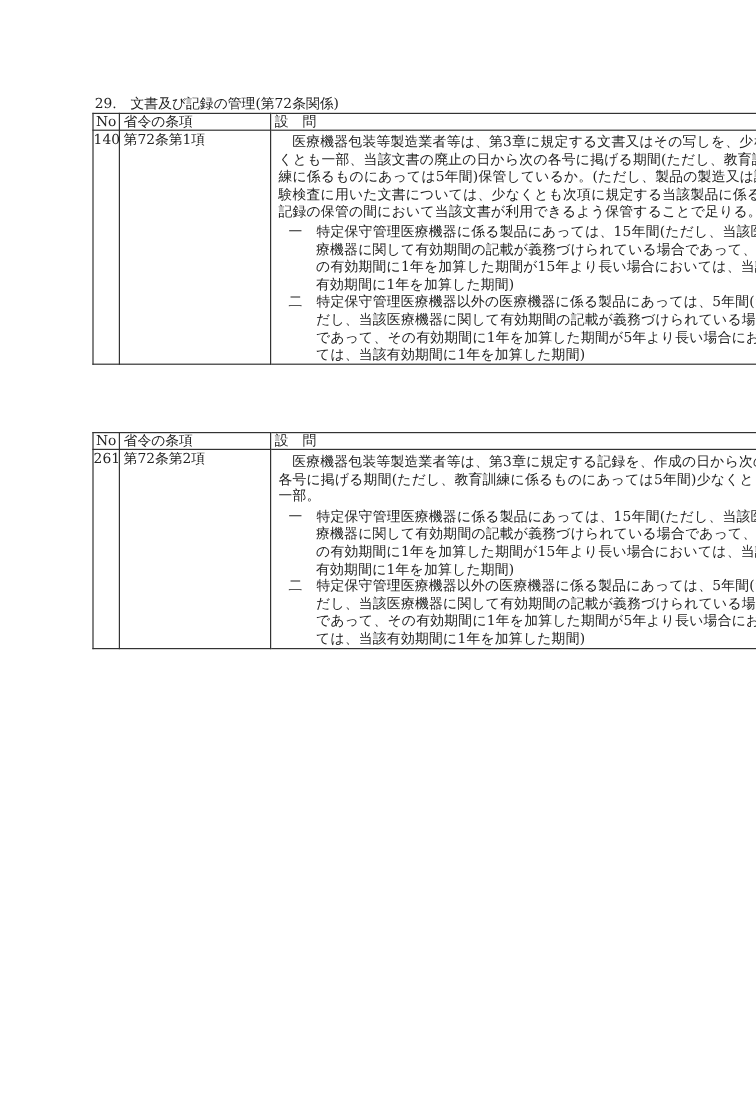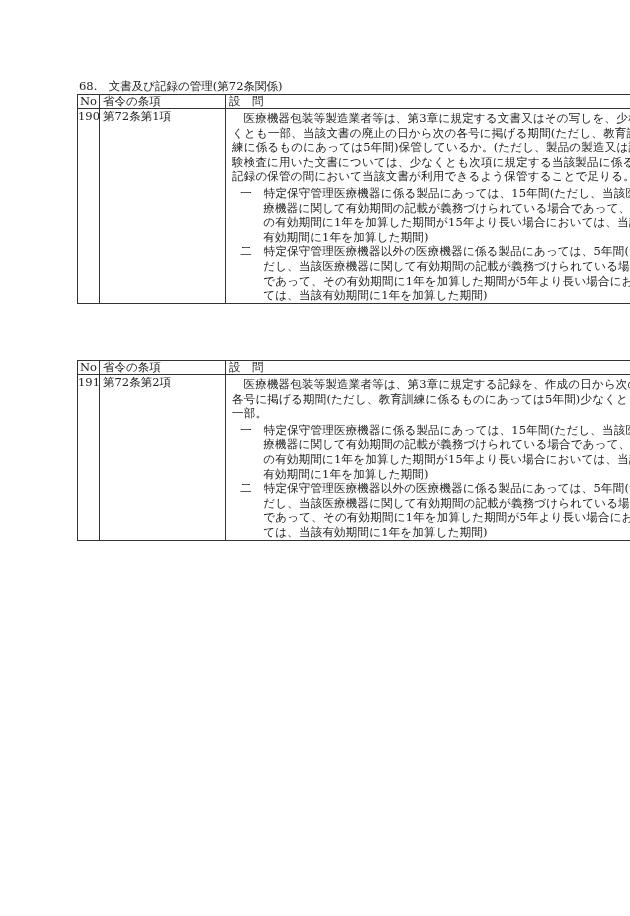--- a/index.html
+++ b/index.html
@@ -28,36 +28,36 @@
     .para { text-indent: 1em; margin: 2px; }
     .item {
       margin: 0; padding-left: 2.9em; text-indent: -2em;
     }
     #t1 { top: 94px; }
     #t2 { top: 360px; }
   </style>
 </head>
 <body>
 
-<div class="section-title">68.　文書及び記録の管理(第72条関係)</div>
+<div class="section-title">29.　文書及び記録の管理(第72条関係)</div>
 
 <table class="qt" id="t1">
   <colgroup>
       <col class="col-no">
       <col class="col-art">
       <col>
     </colgroup>
   <tbody>
       <tr class="hdr">
     <td class="no-cell">No</td>
     <td>省令の条項</td>
     <td>設　問</td>
   </tr>
   <tr>
-    <td class="no-cell">190</td>
+    <td class="no-cell">140</td>
     <td>第72条第1項</td>
     <td class="q-cell">
       <p class="para">医療機器包装等製造業者等は、第3章に規定する文書又はその写しを、少なくとも一部、当該文書の廃止の日から次の各号に掲げる期間(ただし、教育訓練に係るものにあっては5年間)保管しているか。(ただし、製品の製造又は試験検査に用いた文書については、少なくとも次項に規定する当該製品に係る記録の保管の間において当該文書が利用できるよう保管することで足りる。)</p>
       <p class="item">一　特定保守管理医療機器に係る製品にあっては、15年間(ただし、当該医療機器に関して有効期間の記載が義務づけられている場合であって、その有効期間に1年を加算した期間が15年より長い場合においては、当該有効期間に1年を加算した期間)</p>
       <p class="item">二　特定保守管理医療機器以外の医療機器に係る製品にあっては、5年間(ただし、当該医療機器に関して有効期間の記載が義務づけられている場合であって、その有効期間に1年を加算した期間が5年より長い場合においては、当該有効期間に1年を加算した期間)</p>
     </td>
   </tr>
 </tbody>
   </table>
 
@@ -67,21 +67,21 @@
       <col class="col-art">
       <col>
     </colgroup>
   <tbody>
       <tr class="hdr">
     <td class="no-cell">No</td>
     <td>省令の条項</td>
     <td>設　問</td>
   </tr>
   <tr>
-    <td class="no-cell">191</td>
+    <td class="no-cell">261</td>
     <td>第72条第2項</td>
     <td class="q-cell">
       <p class="para">医療機器包装等製造業者等は、第3章に規定する記録を、作成の日から次の各号に掲げる期間(ただし、教育訓練に係るものにあっては5年間)少なくとも一部。</p>
       <p class="item">一　特定保守管理医療機器に係る製品にあっては、15年間(ただし、当該医療機器に関して有効期間の記載が義務づけられている場合であって、その有効期間に1年を加算した期間が15年より長い場合においては、当該有効期間に1年を加算した期間)</p>
       <p class="item">二　特定保守管理医療機器以外の医療機器に係る製品にあっては、5年間(ただし、当該医療機器に関して有効期間の記載が義務づけられている場合であって、その有効期間に1年を加算した期間が5年より長い場合においては、当該有効期間に1年を加算した期間)</p>
     </td>
   </tr>
 </tbody>
   </table>
 

